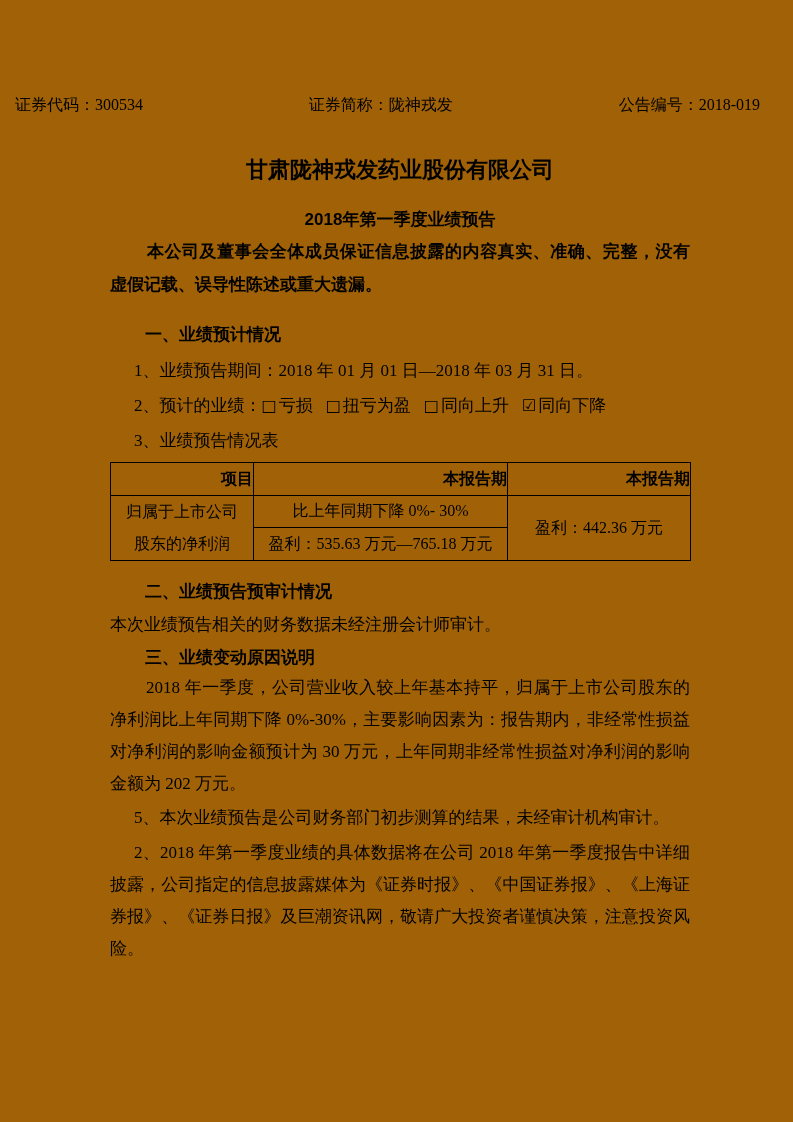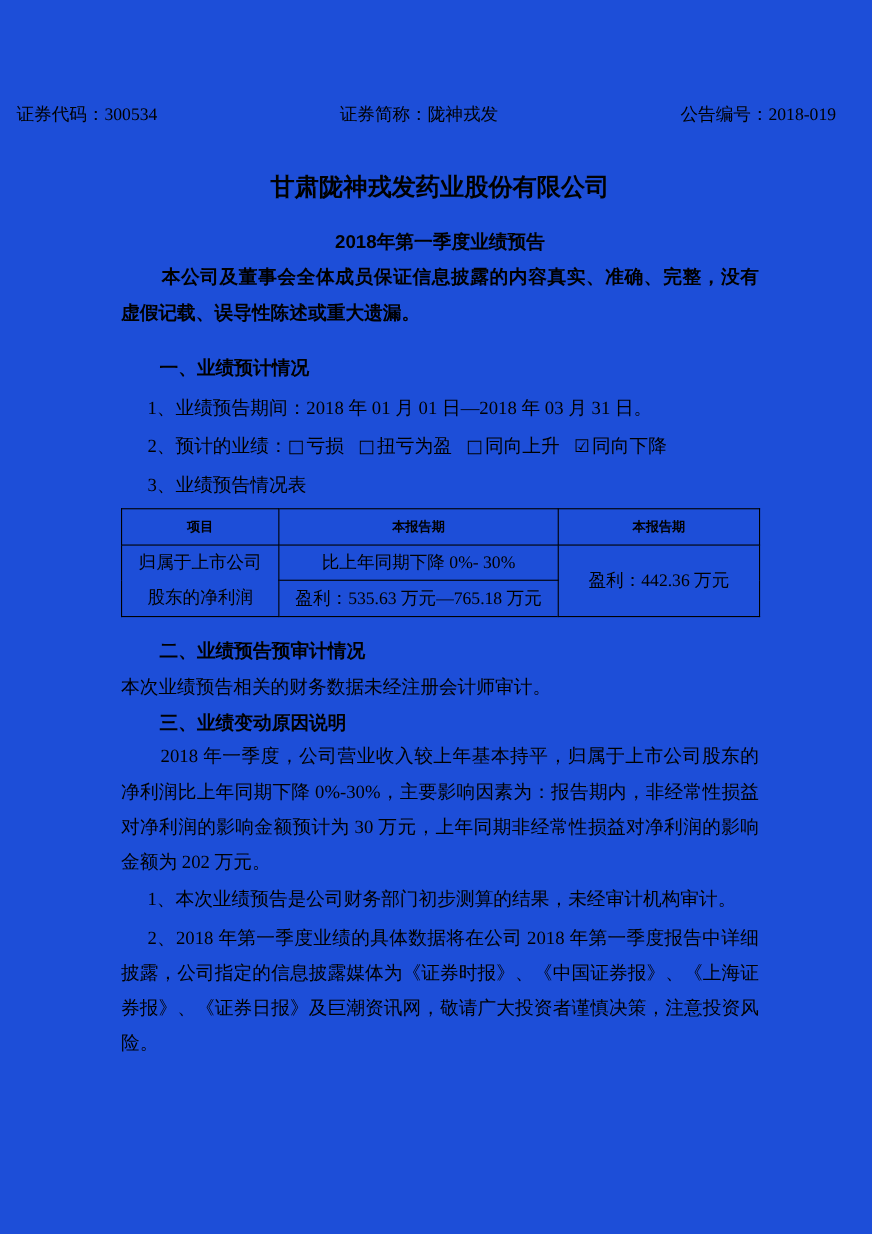--- a/index.html
+++ b/index.html
@@ -2,21 +2,21 @@
 <html><head>
 <meta charset="utf-8">
 <style>
   * { margin: 0; padding: 0; box-sizing: border-box; }
   html, body { background: #ffffff; }
   .page {
     position: relative;
     width: 793px;
     height: 1122px;
     margin: 0 auto;
-    background: #1d4ed8;
+    background: #a16207;
     color: #000000;
     font-family: "Liberation Serif", "DejaVu Serif", serif;
     font-size: 17px;
     overflow: hidden;
   }
   .content {
     padding-left: 110px;
     padding-right: 103px;
   }
   
@@ -104,21 +104,22 @@
   .fc-table th, .fc-table td {
     border: 1.5px solid #000000;
     text-align: center;
     vertical-align: middle;
     padding: 0;
   }
   .fc-table th {
     font-family: Liberation Mono, monospace;
     font-weight: bold;
     height: 33px;
-    font-size: 12px;
+    font-size: 16px;
+    text-align: right;
   }
   .row-top td { height: 32px; }
   .row-bottom td { height: 33px; }
   .cell-item div { line-height: 32px; }
 </style>
 </head>
 <body>
 
 <div class="page">
 
@@ -168,17 +169,17 @@
       </tr>
     </tbody>
       </table>
 
     <div class="sec-heading h2">二、业绩预告预审计情况</div>
     <p class="flush-line">本次业绩预告相关的财务数据未经注册会计师审计。</p>
 
     <div class="sec-heading h3">三、业绩变动原因说明</div>
     <p class="para p3">2018 年一季度，公司营业收入较上年基本持平，归属于上市公司股东的净利润比上年同期下降 0%-30%，主要影响因素为：报告期内，非经常性损益对净利润的影响金额预计为 30 万元，上年同期非经常性损益对净利润的影响金额为 202 万元。</p>
 
-    <p class="para p41">1、本次业绩预告是公司财务部门初步测算的结果，未经审计机构审计。</p>
+    <p class="para p41">5、本次业绩预告是公司财务部门初步测算的结果，未经审计机构审计。</p>
     <p class="para p42">2、2018 年第一季度业绩的具体数据将在公司 2018 年第一季度报告中详细披露，公司指定的信息披露媒体为《证券时报》、《中国证券报》、《上海证券报》、《证券日报》及巨潮资讯网，敬请广大投资者谨慎决策，注意投资风险。</p>
 
   </div>
 </div>
 
 </body></html>

